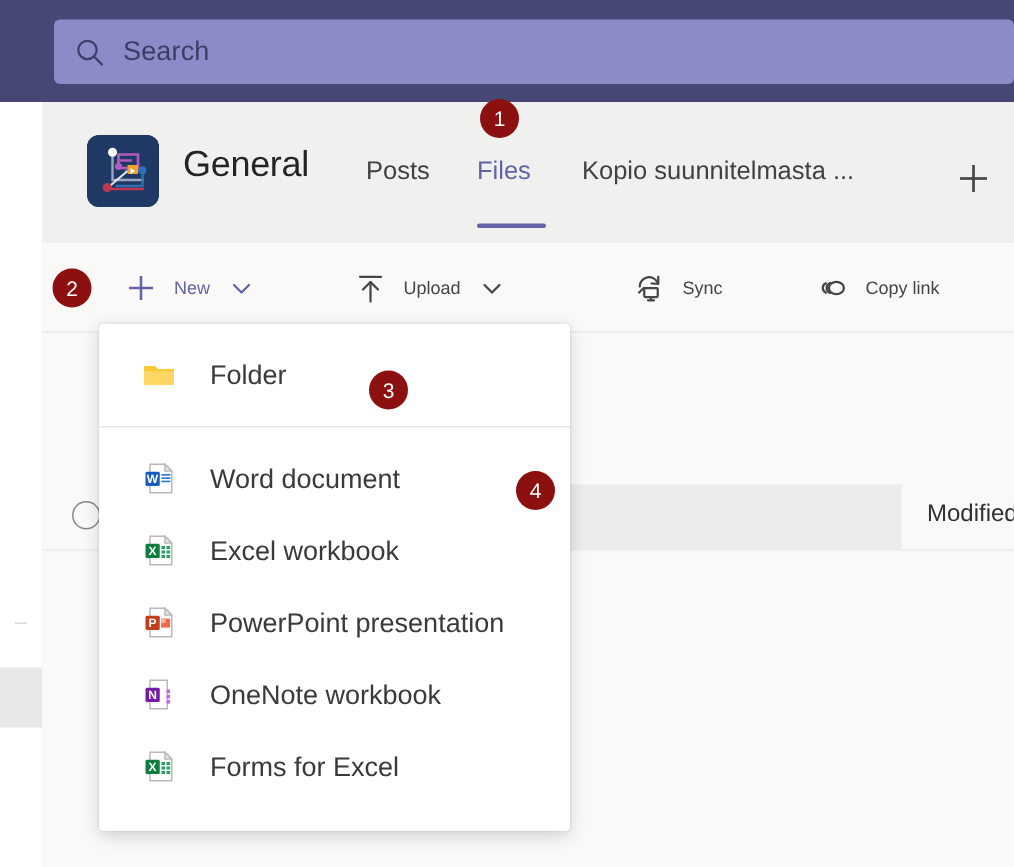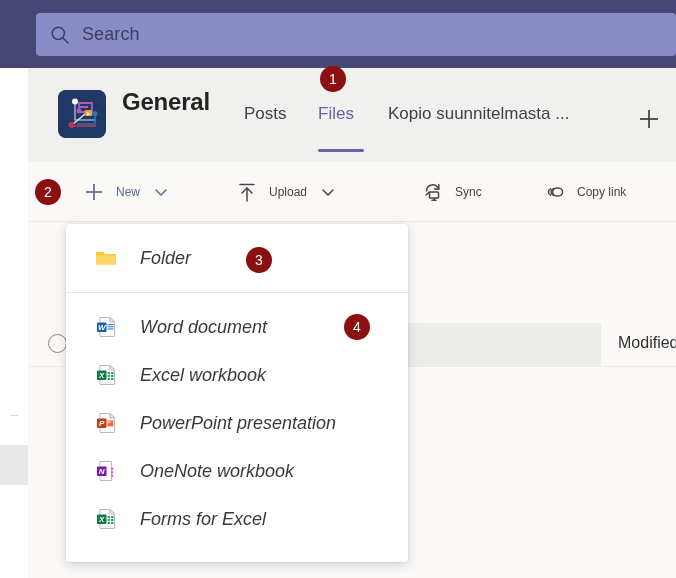--- a/index.html
+++ b/index.html
@@ -76,23 +76,23 @@
   #team-avatar {
     position: absolute;
     left: 30px; top: 22px;
     width: 48px; height: 48px;
     border-radius: 8px;
     background: #1f3864;
     overflow: hidden;
   }
   #channel-title {
     position: absolute;
-    left: 94px; top: 20px;
+    left: 94px; top: 28px;
     font-size: 24px;
-    font-weight: bold;
+    font-weight: normal;
     color: #252423;
     letter-spacing: -0.2px;
   }
   .tab {
     position: absolute;
     top: 36px;
     font-size: 17px;
     color: #414141;
     white-space: nowrap;
   }
@@ -183,27 +183,26 @@
     position: absolute;
     left: 590px; top: 112px;
     font-size: 16px;
     color: #323130;
     white-space: nowrap;
   }
 
   
   #new-menu {
     position: absolute;
-    left: 66px; top: 224px;
-    width: 342px; height: 338px;
+    left: 66px; top: 216px;
+    width: 314px; height: 338px;
     background: #ffffff;
     border-radius: 3px;
     box-shadow: 0 3px 11px rgba(0,0,0,0.16), 0 0 2px rgba(0,0,0,0.12);
     overflow: hidden;
-    font-style: italic;
   }
   .menu-section + .menu-section {
     border-top: 1px solid #e6e6e6;
   }
   .menu-section-pad-top { padding-top: 10px; }
   .menu-section-pad-bot { padding-bottom: 10px; }
   .menu-item {
     height: 48px;
     display: flex;
     align-items: center;

